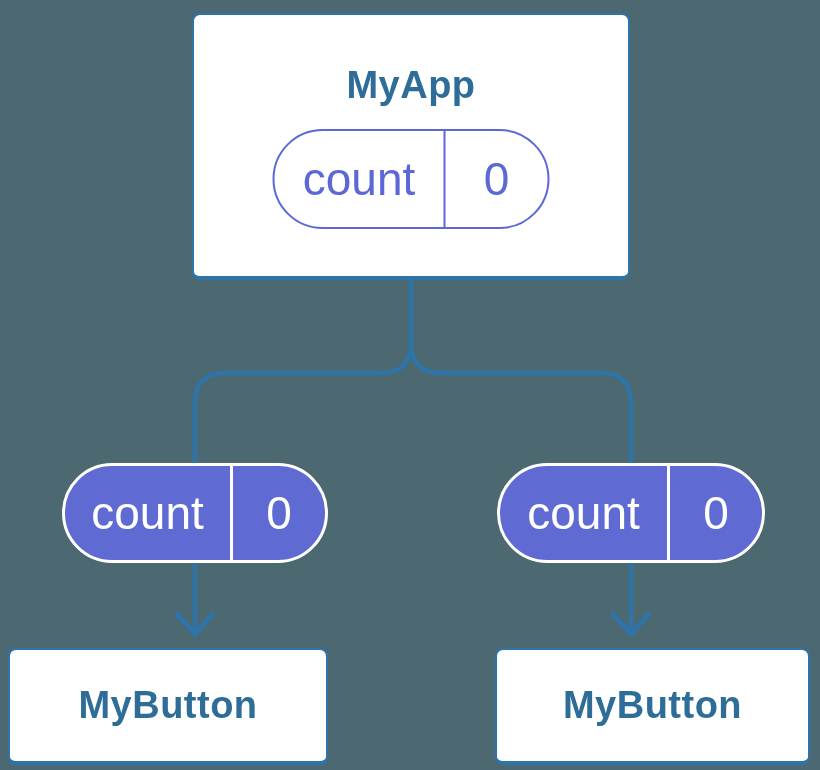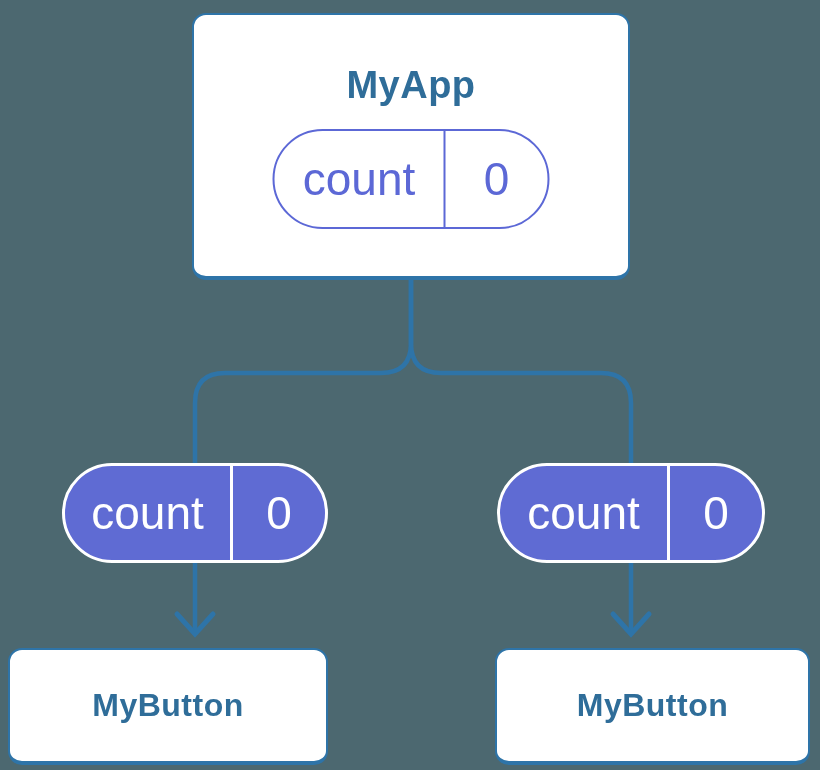--- a/index.html
+++ b/index.html
@@ -31,21 +31,21 @@
     stroke-width: 5;
     stroke-linecap: round;
     stroke-linejoin: miter;
   }
 
   .card {
     position: absolute;
     background: var(--card-bg, #FFFFFF);
     border: 2px solid var(--line-blue, #2E74A8);
     border-bottom-width: 4px;
-    border-radius: 14px;
+    border-radius: 8px;
     box-sizing: border-box;
   }
   .card-root {
     left: 192px; top: 13px;
     width: 438px; height: 267px;
   }
   .root-title {
     position: absolute;
     top: 49px; left: 0; right: 0;
     text-align: center;
@@ -101,21 +101,21 @@
   .card-child {
     top: 648px;
     height: 117px;
     display: flex;
     align-items: center;
     justify-content: center;
   }
   .card-child-left  { left: 8px;   width: 320px; }
   .card-child-right { left: 495px; width: 315px; }
   .child-title {
-    font-size: 32px;
+    font-size: 38px;
     font-weight: 700;
     letter-spacing: 0.5px;
     color: var(--text-blue, #2F6D99);
   }
 </style>
 </head>
 <body>
 
 <div class="stage">
 

